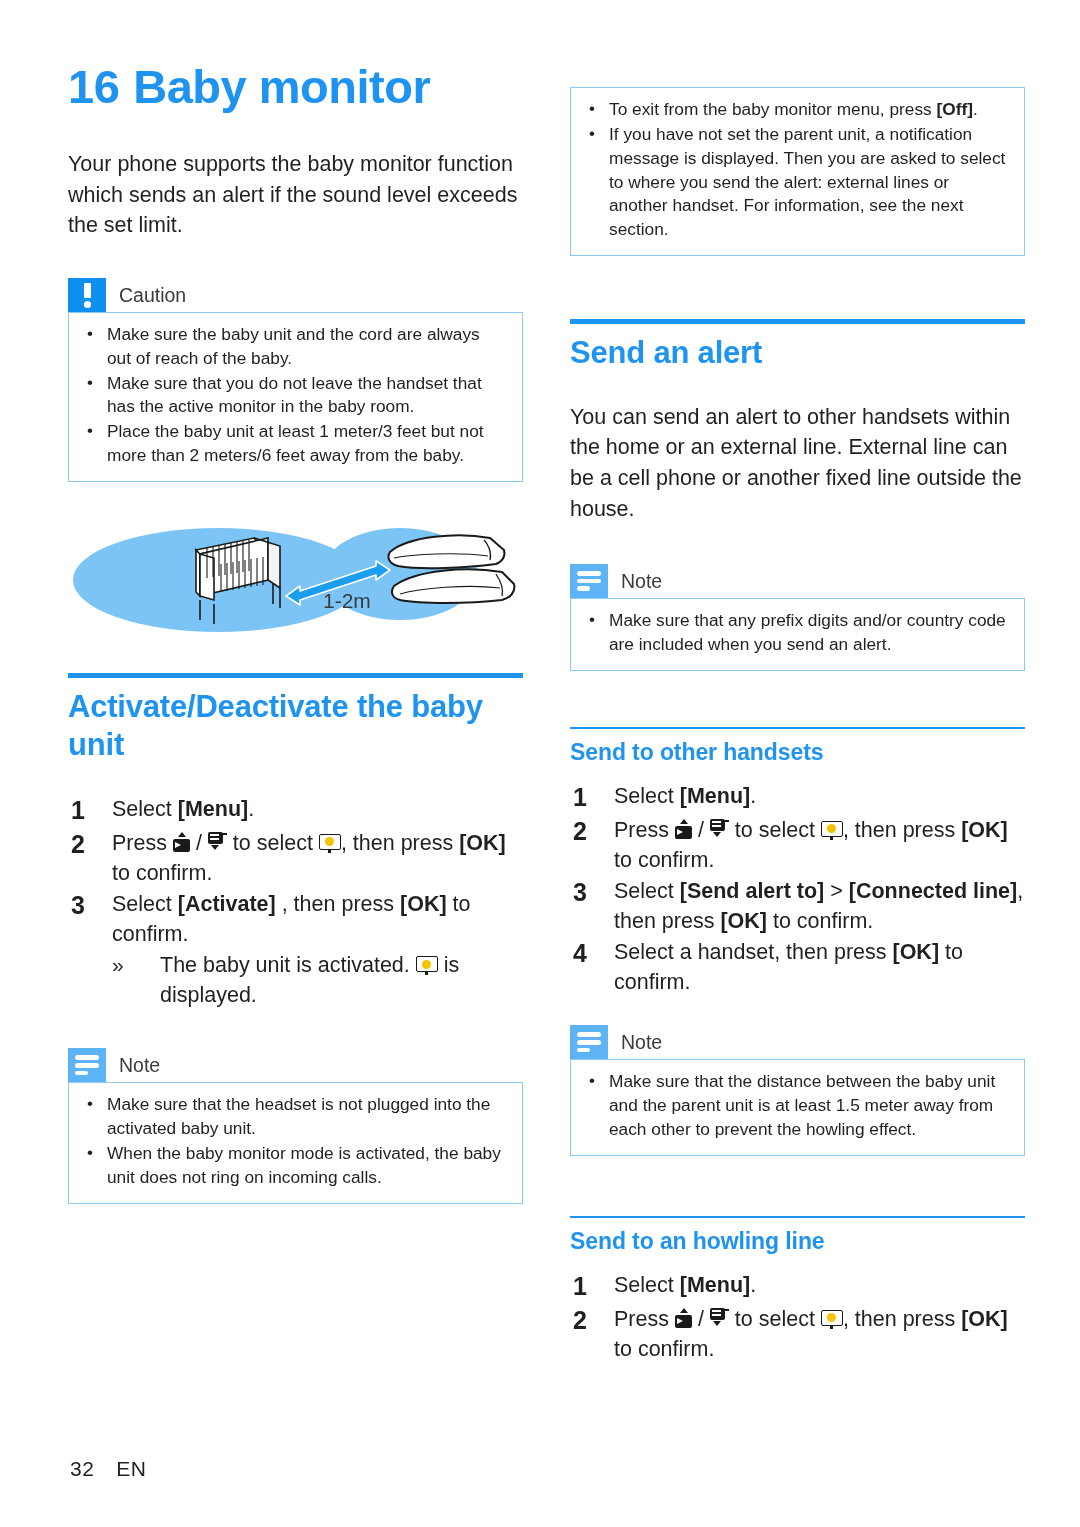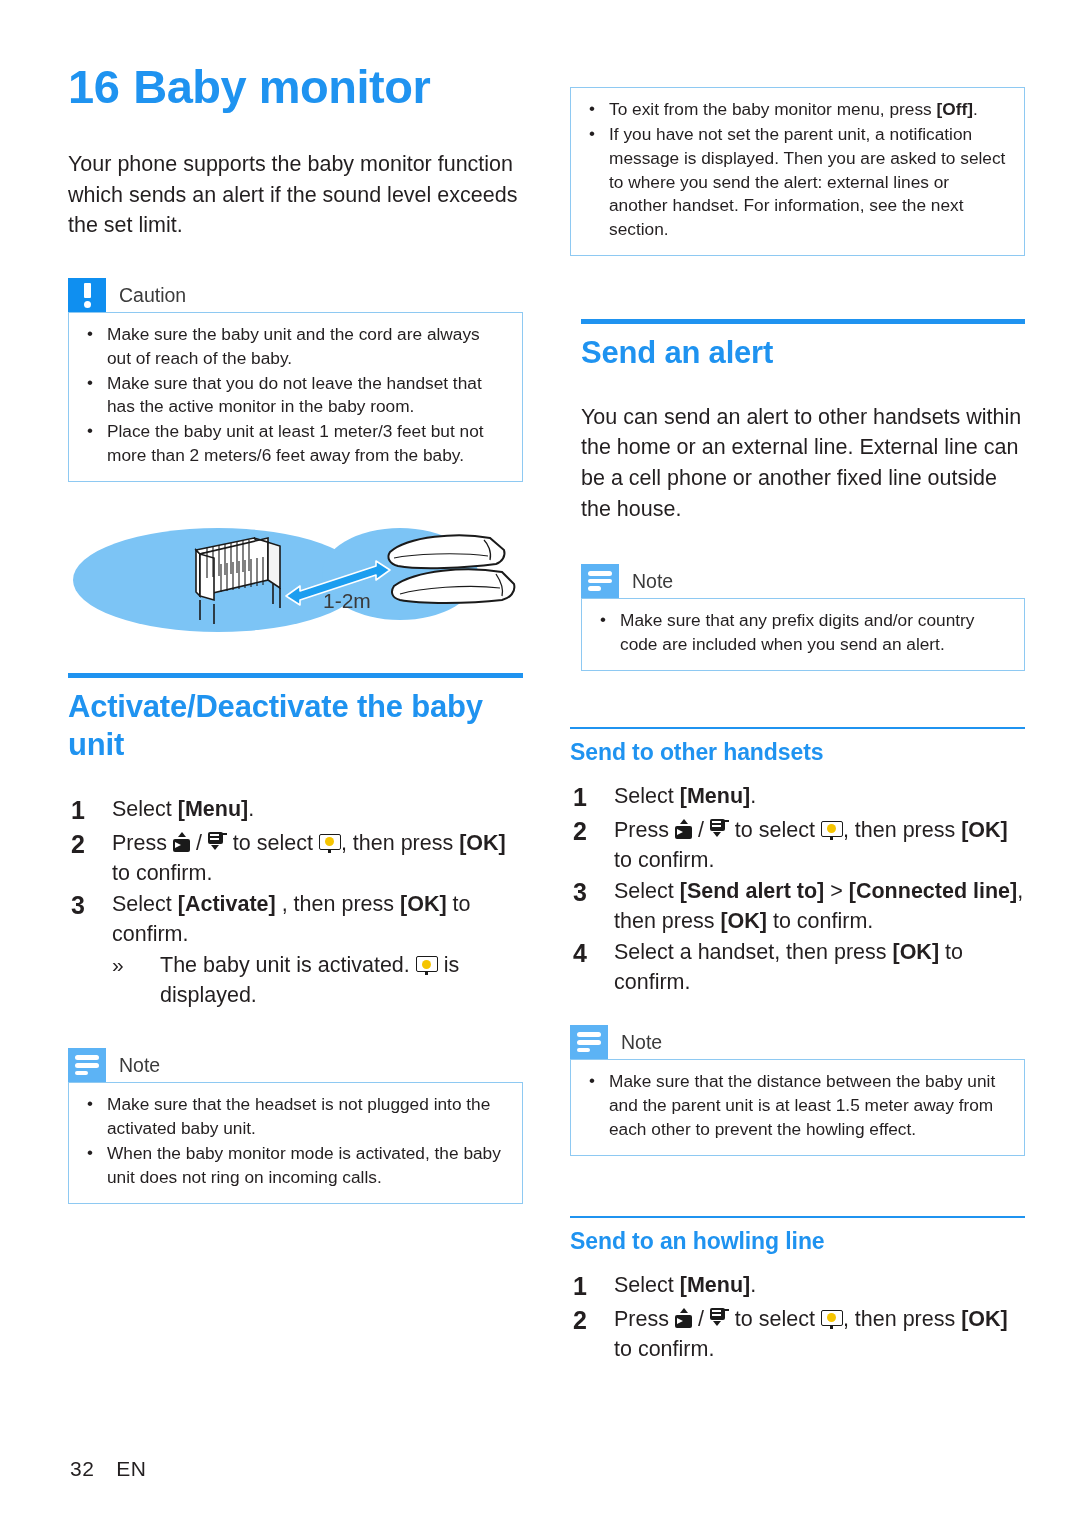--- a/index.html
+++ b/index.html
@@ -434,21 +434,21 @@
 
     <div class="callout" style="margin-top:87px;">
       <div class="callout-body">
         <ul id="tip-list">
             <li>To exit from the baby monitor menu, press <b>[Off]</b>.</li>
             <li>If you have not set the parent unit, a notification message is displayed. Then you are asked to select to where you send the alert: external lines or another handset. For information, see the next section.</li>
           </ul>
       </div>
     </div>
 
-    <div style="margin-top:63px;margin-left:11px;">
+    <div style="margin-top:63px;">
       <div class="rule-h2"></div>
       <h2 class="h2">Send an alert</h2>
       <p class="body-text" style="margin-top:30px;">You can send an alert to other handsets within the home or an external line. External line can be a cell phone or another fixed line outside the house.</p>
 
       <div class="callout" style="margin-top:40px;">
         <div class="callout-head">
           <div class="callout-badge">
             <div class="ico-note">
                 <i></i>
                 <i></i>

